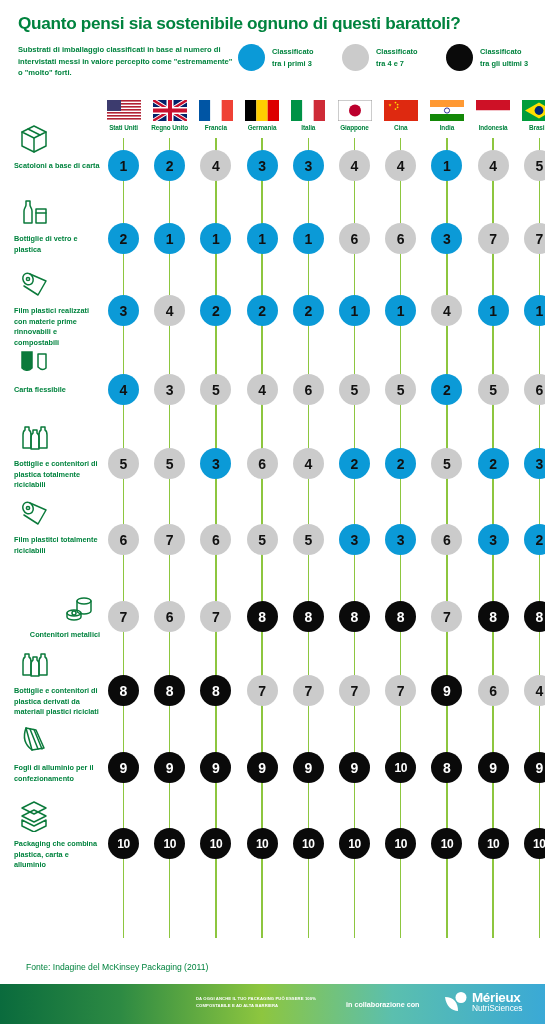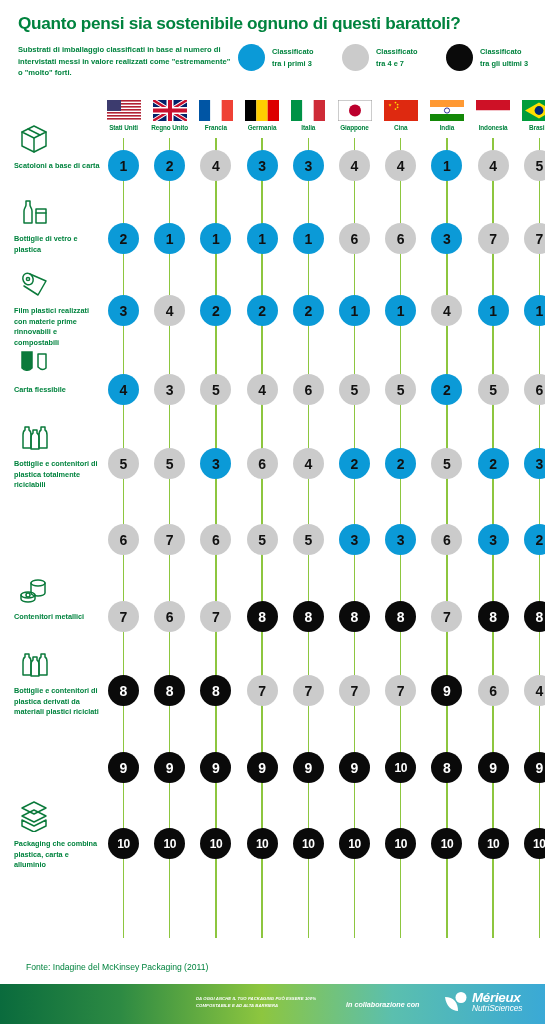--- a/index.html
+++ b/index.html
@@ -53,40 +53,39 @@
 
   
   .source{
     position:absolute;left:26px;top:962px;
     font-size:8.6px;font-weight:normal;color:#00833e;
   }
   
   .footer{
     position:absolute;left:0;top:984px;width:545px;height:40px;
     background:linear-gradient(90deg,#0a6b3d 0%,#2d8a43 22%,#8dc63f 48%,#5bbfae 72%,#3aa9d6 100%);
-    font-style:italic;
   }
   .foot-small{
     position:absolute;left:196px;top:12px;width:136px;
     font-size:4.2px;font-weight:bold;color:#ffffff;line-height:1.6;letter-spacing:0.1px;
   }
   .foot-collab{
     position:absolute;left:346px;top:16px;
     font-size:7.2px;font-weight:bold;color:#ffffff;
   }
   .logo{position:absolute;left:444px;top:7px;width:88px;height:26px;}
   .logo-text{position:absolute;left:28px;top:0px;color:#ffffff;}
   .logo-m{font-size:13.4px;font-weight:bold;line-height:1;letter-spacing:-0.3px;}
   .logo-n{font-size:8.4px;font-weight:normal;line-height:1.1;letter-spacing:-0.1px;}
 </style>
 </head>
 <body>
 
 <div class="title">Quanto pensi sia sostenibile ognuno di questi barattoli?</div>
-<div class="subtitle">Substrati di imballaggio classificati in base al numero di intervistati messi in valore realizzati come  "estremamente" o "molto" forti.</div>
+<div class="subtitle">Substrati di imballaggio classificati in base al numero di intervistati messi in valore percepito come  "estremamente" o "molto" forti.</div>
 
 <div class="legend" id="legend">
     <div class="legend-item">
       <div class="legend-dot" style="background: rgb(11, 154, 215);"></div>
       <div class="legend-txt">Classificato
 tra i primi 3</div>
     </div>
     <div class="legend-item">
       <div class="legend-dot" style="background: rgb(203, 203, 203);"></div>
       <div class="legend-txt">Classificato
@@ -266,33 +265,41 @@
       <div class="bubble b-gray" style="left: 154.2px;">5</div>
       <div class="bubble b-blue" style="left: 200.4px;">3</div>
       <div class="bubble b-gray" style="left: 246.6px;">6</div>
       <div class="bubble b-gray" style="left: 292.8px;">4</div>
       <div class="bubble b-blue" style="left: 339px;">2</div>
       <div class="bubble b-blue" style="left: 385.2px;">2</div>
       <div class="bubble b-gray" style="left: 431.4px;">5</div>
       <div class="bubble b-blue" style="left: 477.6px;">2</div>
       <div class="bubble b-blue" style="left: 523.8px;">3</div>
     </div>
+    <div class="rowlabel" style="top: 356px;">
+      <span class="icon"><svg width="40" height="34" viewBox="0 0 40 34">
+          <ellipse cx="14" cy="14" rx="5" ry="6" fill="none" stroke="#0b7a3b" stroke-width="1.5" stroke-linejoin="round" stroke-linecap="round" transform="rotate(-25 14 14)"></ellipse>
+          <path d="M16,9 L32,16 L24,30 L10,21" fill="none" stroke="#0b7a3b" stroke-width="1.5" stroke-linejoin="round" stroke-linecap="round"></path>
+          <circle cx="14" cy="14" r="1.6" fill="none" stroke="#0b7a3b" stroke-width="1.5" stroke-linejoin="round" stroke-linecap="round"></circle>
+        </svg></span>
+      <div class="rlabel-txt">Film plastitci totalmente riciclabili</div>
+    </div>
     <div class="cellrow" style="top: 386px;">
       <div class="bubble b-gray" style="left: 108px;">6</div>
       <div class="bubble b-gray" style="left: 154.2px;">7</div>
       <div class="bubble b-gray" style="left: 200.4px;">6</div>
       <div class="bubble b-gray" style="left: 246.6px;">5</div>
       <div class="bubble b-gray" style="left: 292.8px;">5</div>
       <div class="bubble b-blue" style="left: 339px;">3</div>
       <div class="bubble b-blue" style="left: 385.2px;">3</div>
       <div class="bubble b-gray" style="left: 431.4px;">6</div>
       <div class="bubble b-blue" style="left: 477.6px;">3</div>
       <div class="bubble b-blue" style="left: 523.8px;">2</div>
     </div>
-    <div class="rowlabel" style="top: 433px;">
+    <div class="rowlabel" style="top: 451px; text-align: right;">
       <span class="icon"><svg width="40" height="34" viewBox="0 0 40 34">
           <ellipse cx="24" cy="12" rx="7" ry="3" fill="none" stroke="#0b7a3b" stroke-width="1.5" stroke-linejoin="round" stroke-linecap="round"></ellipse>
           <path d="M17,12 v10 a7,3 0 0 0 14,0 V12" fill="none" stroke="#0b7a3b" stroke-width="1.5" stroke-linejoin="round" stroke-linecap="round"></path>
           <ellipse cx="14" cy="24" rx="7" ry="3" fill="none" stroke="#0b7a3b" stroke-width="1.5" stroke-linejoin="round" stroke-linecap="round"></ellipse>
           <path d="M7,24 v4 a7,3 0 0 0 14,0 v-4" fill="none" stroke="#0b7a3b" stroke-width="1.5" stroke-linejoin="round" stroke-linecap="round"></path>
           <circle cx="14" cy="24" r="2" fill="none" stroke="#0b7a3b" stroke-width="1.5" stroke-linejoin="round" stroke-linecap="round"></circle>
         </svg></span>
       <div class="rlabel-txt">Contenitori metallici</div>
     </div>
     <div class="cellrow" style="top: 463px;">
@@ -320,20 +327,29 @@
       <div class="bubble b-black" style="left: 154.2px;">8</div>
       <div class="bubble b-black" style="left: 200.4px;">8</div>
       <div class="bubble b-gray" style="left: 246.6px;">7</div>
       <div class="bubble b-gray" style="left: 292.8px;">7</div>
       <div class="bubble b-gray" style="left: 339px;">7</div>
       <div class="bubble b-gray" style="left: 385.2px;">7</div>
       <div class="bubble b-black" style="left: 431.4px;">9</div>
       <div class="bubble b-gray" style="left: 477.6px;">6</div>
       <div class="bubble b-gray" style="left: 523.8px;">4</div>
     </div>
+    <div class="rowlabel" style="top: 584px;">
+      <span class="icon"><svg width="40" height="34" viewBox="0 0 40 34">
+          <path d="M12,6 L22,8 L30,26 L18,28 Z" fill="none" stroke="#0b7a3b" stroke-width="1.5" stroke-linejoin="round" stroke-linecap="round"></path>
+          <path d="M16,7 L24,27" fill="none" stroke="#0b7a3b" stroke-width="1.5" stroke-linejoin="round" stroke-linecap="round"></path>
+          <path d="M20,7.5 L28,27" fill="none" stroke="#0b7a3b" stroke-width="1.5" stroke-linejoin="round" stroke-linecap="round"></path>
+          <path d="M12,6 c-3,8 -2,16 6,22" fill="none" stroke="#0b7a3b" stroke-width="1.5" stroke-linejoin="round" stroke-linecap="round"></path>
+        </svg></span>
+      <div class="rlabel-txt">Fogli di alluminio per il confezionamento</div>
+    </div>
     <div class="cellrow" style="top: 614px;">
       <div class="bubble b-black" style="left: 108px;">9</div>
       <div class="bubble b-black" style="left: 154.2px;">9</div>
       <div class="bubble b-black" style="left: 200.4px;">9</div>
       <div class="bubble b-black" style="left: 246.6px;">9</div>
       <div class="bubble b-black" style="left: 292.8px;">9</div>
       <div class="bubble b-black" style="left: 339px;">9</div>
       <div class="bubble b-black ten" style="left: 385.2px;">10</div>
       <div class="bubble b-black" style="left: 431.4px;">8</div>
       <div class="bubble b-black" style="left: 477.6px;">9</div>

